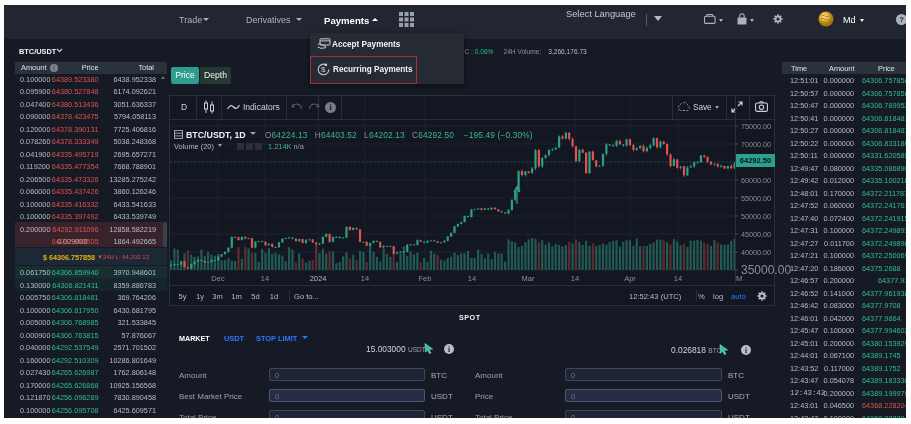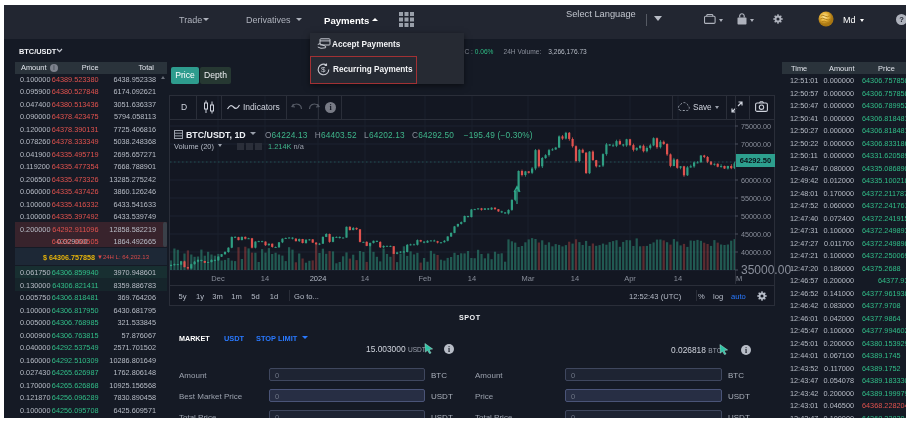--- a/index.html
+++ b/index.html
@@ -945,21 +945,21 @@
 <div class="vc" style="left:858.0px;top:337.7px;font-size:7.3px;color:#31bd88;white-space:nowrap;">64380.153929</div>
 <div class="vc" style="left:786.0px;top:350.2px;font-size:7.3px;color:#b7bcc6;">12:44:01</div>
 <div class="vc re" style="left:850.0px;top:350.2px;font-size:7.3px;color:#b7bcc6;">0.067100</div>
 <div class="vc" style="left:858.0px;top:350.2px;font-size:7.3px;color:#31bd88;white-space:nowrap;">64389.1745</div>
 <div class="vc" style="left:786.0px;top:362.7px;font-size:7.3px;color:#b7bcc6;">12:43:52</div>
 <div class="vc re" style="left:850.0px;top:362.7px;font-size:7.3px;color:#b7bcc6;">0.117000</div>
 <div class="vc" style="left:858.0px;top:362.7px;font-size:7.3px;color:#31bd88;white-space:nowrap;">64389.1752</div>
 <div class="vc" style="left:786.0px;top:375.2px;font-size:7.3px;color:#b7bcc6;">12:43:47</div>
 <div class="vc re" style="left:850.0px;top:375.2px;font-size:7.3px;color:#b7bcc6;">0.054078</div>
 <div class="vc" style="left:858.0px;top:375.2px;font-size:7.3px;color:#31bd88;white-space:nowrap;">64389.183330</div>
-<div class="vc" style="left:786.0px;top:387.7px;font-size:7.3px;color:#b7bcc6;">12:43:42</div>
+<div class="vc" style="left:786.0px;top:387.7px;font-size:7.3px;color:#b7bcc6;font-family:Liberation Mono, monospace;">12:43:42</div>
 <div class="vc re" style="left:850.0px;top:387.7px;font-size:7.3px;color:#b7bcc6;">0.200000</div>
 <div class="vc" style="left:858.0px;top:387.7px;font-size:7.3px;color:#31bd88;white-space:nowrap;">64389.199979</div>
 <div class="vc" style="left:786.0px;top:400.2px;font-size:7.3px;color:#b7bcc6;">12:43:01</div>
 <div class="vc re" style="left:850.0px;top:400.2px;font-size:7.3px;color:#b7bcc6;">0.046500</div>
 <div class="vc" style="left:858.0px;top:400.2px;font-size:7.3px;color:#e0524e;white-space:nowrap;">64368.228204</div>
 <div class="vc" style="left:786.0px;top:412.7px;font-size:7.3px;color:#b7bcc6;">12:42:47</div>
 <div class="vc re" style="left:850.0px;top:412.7px;font-size:7.3px;color:#b7bcc6;">0.100000</div>
 <div class="vc" style="left:858.0px;top:412.7px;font-size:7.3px;color:#31bd88;white-space:nowrap;">64368.228204</div>
 <div style="left:306.0px;top:28.0px;width:154px;height:51px;background:#262a33;box-shadow:0 2px 6px rgba(0,0,0,0.5);"></div>
 <svg style="left:313px;top:33px;" width="14" height="12" viewBox="0 0 14 12">

